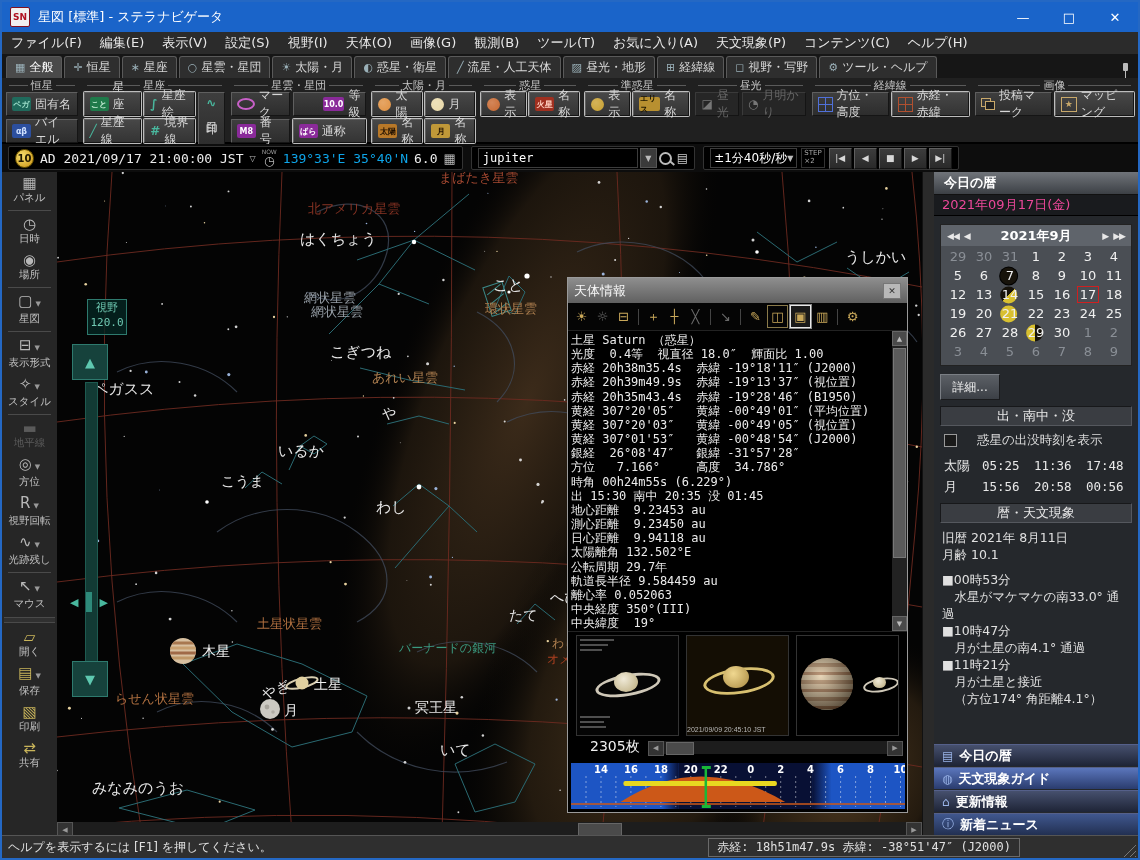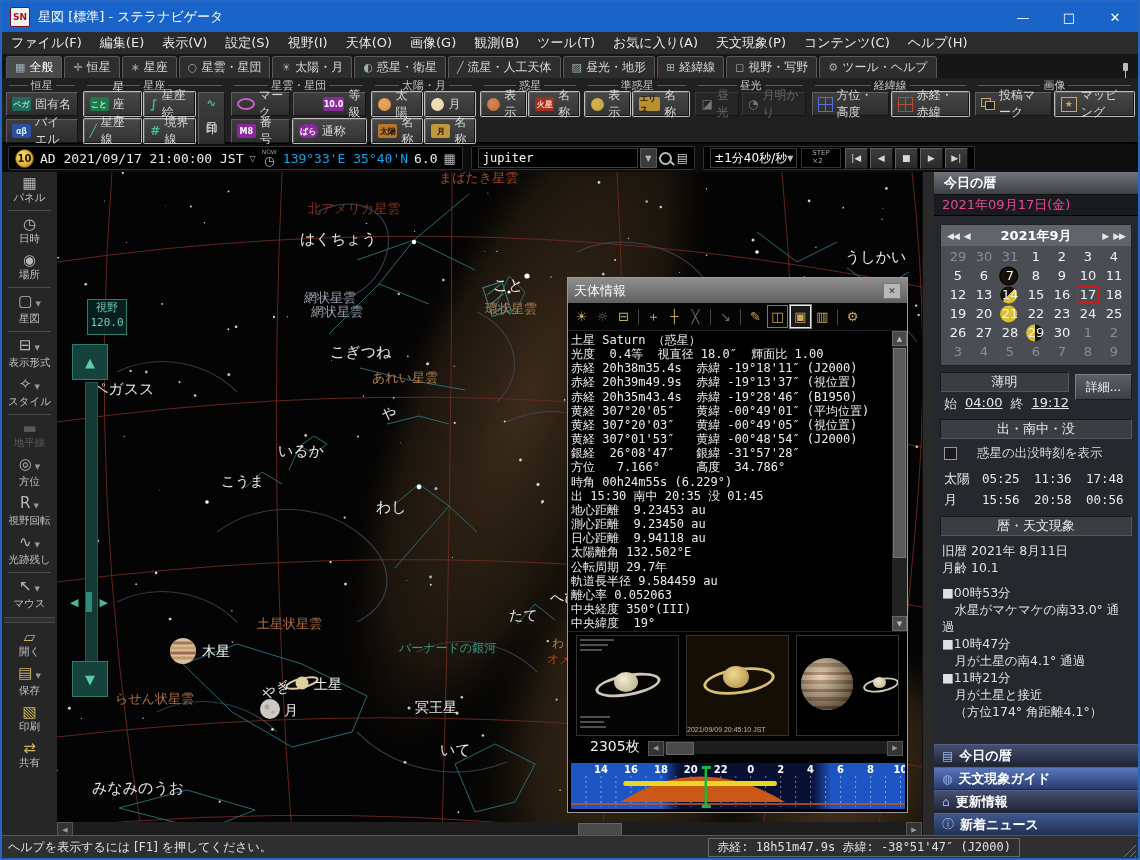--- a/index.html
+++ b/index.html
@@ -56,21 +56,21 @@
   #jdbtn{width:17px;height:17px;border-radius:50%;background:radial-gradient(circle at 35% 35%,#f8e070,#c89010);border:1px solid #705800;
          color:#201800;font-size:10px;font-weight:bold;display:flex;align-items:center;justify-content:center;}
   #datetime{color:#ececec;font-size:13px;}
   .tico{color:#b8b8b8;font-size:12px;display:flex;flex-direction:column;align-items:center;line-height:1;}
   .tico small{font-size:6px;color:#999;}
   #searchinput{width:150px;height:18px;background:#000;border:1px solid #3c3c3c;color:#fff;font-size:12px;padding:0 4px;}
   .ddbtn{width:15px;height:18px;background:#3a3a3a;border:1px solid #555;color:#bbb;font-size:8px;display:flex;align-items:center;justify-content:center;}
   .mag{width:9px;height:9px;border:2px solid #bbb;border-radius:50%;position:relative;margin-right:3px;}
   .mag::after{content:"";position:absolute;left:8px;top:8px;width:6px;height:2px;background:#bbb;transform:rotate(40deg);}
   #stepbox{min-width:74px;height:18px;background:#000;border:1px solid #3c3c3c;color:#fff;font-size:12px;display:flex;align-items:center;padding:0 3px;justify-content:space-between;}
-  #stepbadge{display:flex;flex-direction:column;align-items:flex-start;color:#aaa;font-size:7px;line-height:1.1;border:1px solid #333;padding:1px 10px;}
+  #stepbadge{display:flex;flex-direction:column;align-items:flex-start;color:#aaa;font-size:7px;line-height:1.1;border:1px solid #333;padding:1px 2px;}
   .pbtn{width:21px;height:19px;background:linear-gradient(#3c3c3c,#2a2a2a);border:1px solid;border-color:#5f5f5f #151515 #151515 #5f5f5f;
         color:#d8d8d8;font-size:9px;display:flex;align-items:center;justify-content:center;}
   
   #main{position:absolute;left:0;top:170px;width:1136px;height:663px;}
   
   #sidebar{position:absolute;left:0;top:0;width:55px;height:100%;background:#262626;border-right:1px solid #000;overflow:hidden;}
   .sbitem{display:flex;flex-direction:column;align-items:center;padding:3px 0 4px;color:#c0c0c0;}
   .sbitem .sbicon{font-size:15px;line-height:16px;color:#b8b8b8;}
   .sbitem .sblabel{font-size:10.5px;line-height:13px;white-space:nowrap;}
   .sbitem.gold .sbicon{color:#c8b45a;}
@@ -340,21 +340,21 @@
           </div>
           <div class="tbcol">
             <div class="tbtn">
               <span class="tbicon">
                 <span class="icon-text" style="background: rgb(138, 42, 154); color: rgb(255, 255, 255); margin-left: 24px;">10.0</span>
               </span>
               <span>等級</span>
             </div>
             <div class="tbtn active">
               <span class="tbicon">
-                <span class="icon-text" style="background: rgb(138, 42, 154); color: rgb(255, 255, 255); border-radius: 6px;">ばら</span>
+                <span class="icon-text" style="background: rgb(138, 42, 154); color: rgb(255, 255, 255);">ばら</span>
               </span>
               <span>通称</span>
             </div>
           </div>
         </div>
       </div>
       <div class="tbgroup">
         <div class="tbtitle">
           <span>太陽・月</span>
         </div>
@@ -1062,29 +1062,20 @@
             </div>
             <div class="calcell out">
               <span class="daynum">8</span>
             </div>
             <div class="calcell out">
               <span class="daynum">9</span>
             </div>
           </div>
       </div>
       <div id="twilightrow">
-        <div id="twileft">
-          <div class="sectbar" style="margin:2px 0 0">薄明</div>
-          <div id="twitimes">
-            <span>始</span>
-            <u>04:00</u>
-            <span>終</span>
-            <u>19:12</u>
-          </div>
-        </div>
         <div id="detailbtn">詳細...</div>
       </div>
       <div class="sectbar">出・南中・没</div>
       <div id="chkrow">
         <span id="chkbox"></span>
         <span>惑星の出没時刻を表示</span>
       </div>
       <div class="rsttable" id="rsttable">
           <div class="rstrow">
             <span>太陽</span>

